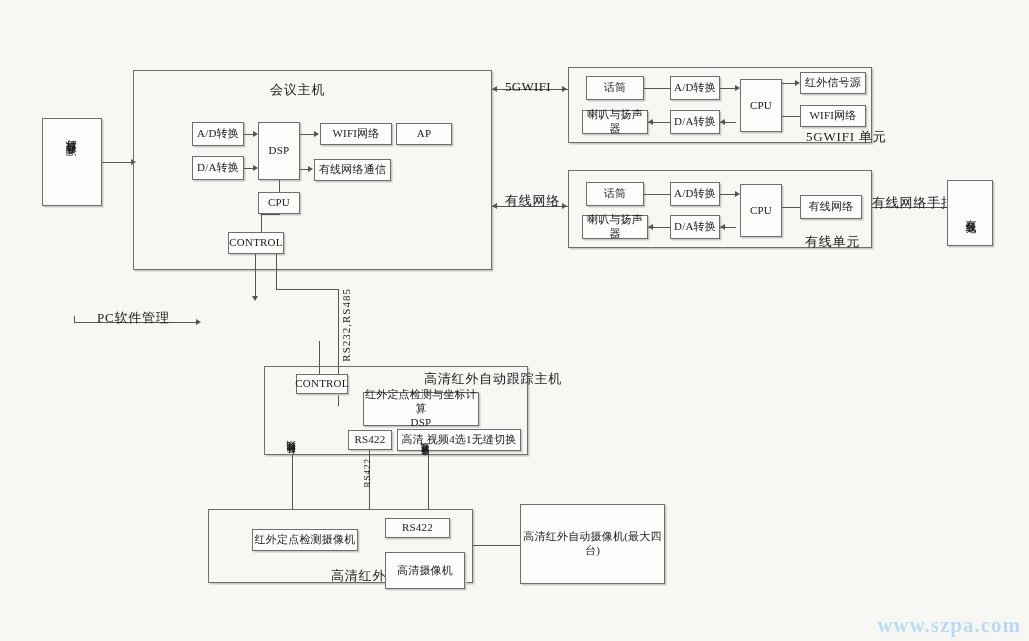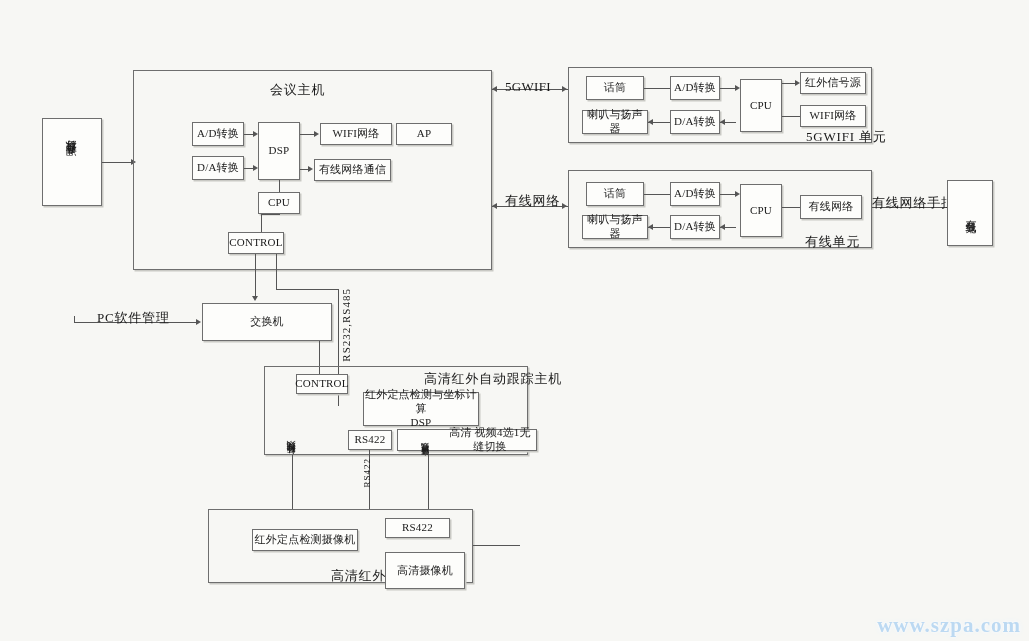--- a/index.html
+++ b/index.html
@@ -170,21 +170,20 @@
   <div class="arrow r" style="left:562px;top:203px;"></div>
   <div class="arrow l" style="left:492px;top:203px;"></div>
   <div class="caption cjk" style="left:505px;top:192px;">有线网络</div>
 
   <div class="ln h" style="left:872px;top:207px;width:75px;"></div>
   <div class="caption cjk" style="left:872px;top:194px;">有线网络手拉手</div>
   <div class="box" style="left:947px;top:180px;width:46px;height:66px;">
     <span class="vtext tb" style="position:static;">有线单元</span>
   </div>
 
-  <div class="box" style="left:202px;top:303px;width:130px;height:38px;">交换机</div>
   <div class="ln h" style="left:74px;top:322px;width:123px;"></div>
   <div class="ln v" style="left:74px;top:316px;height:7px;"></div>
   <div class="arrow r" style="left:196px;top:319px;"></div>
   <div class="caption cjk" style="left:97px;top:309px;">PC软件管理</div>
 
   <div class="ln v" style="left:255px;top:254px;height:44px;"></div>
   <div class="arrow d" style="left:252px;top:296px;"></div>
 
   <div class="ln v" style="left:276px;top:254px;height:35px;"></div>
   <div class="ln h" style="left:276px;top:289px;width:62px;"></div>
@@ -195,30 +194,31 @@
 
   <div class="group" style="left:264px;top:366px;width:264px;height:89px;"></div>
   <div class="caption cjk" style="left:424px;top:370px;">高清红外自动跟踪主机</div>
 
   <div class="box" style="left:296px;top:374px;width:52px;height:20px;">CONTROL</div>
   <div class="box" style="left:363px;top:392px;width:116px;height:34px;flex-direction:column;">
     <span>红外定点检测与坐标计算</span>
     <span>DSP</span>
   </div>
   <div class="box" style="left:348px;top:430px;width:44px;height:20px;">RS422</div>
-  <div class="box" style="left:397px;top:429px;width:140px;height:22px;padding-left:46px;">高清 视频4选1无缝切换</div>
+  <div class="box" style="left:397px;top:429px;width:124px;height:22px;">高清 视频4选1无缝切换</div>
 
   <div class="group" style="left:208px;top:509px;width:265px;height:74px;"></div>
   <div class="caption cjk" style="left:283px;top:567px;margin-left:48px;">高清红外自动摄像机</div>
 
   <div class="box" style="left:252px;top:529px;width:106px;height:22px;">红外定点检测摄像机</div>
   <div class="box" style="left:385px;top:518px;width:65px;height:20px;">RS422</div>
   <div class="box" style="left:385px;top:552px;width:80px;height:37px;">高清摄像机</div>
 
   <div class="ln h" style="left:473px;top:545px;width:47px;"></div>
+  <div class="box" style="left:520px;top:504px;width:145px;height:80px;font-size:11px;">高清红外自动摄像机(最大四台)</div>
 
   <div class="ln v" style="left:292px;top:455px;height:54px;"></div>
   <div class="vtext" style="left:285px;top:456px;font-size:9px;">红外检测视频</div>
 
   <div class="ln v" style="left:369px;top:450px;height:59px;"></div>
   <div class="vtext" style="left:362px;top:458px;font-size:9px;">RS422</div>
 
   <div class="ln v" style="left:428px;top:451px;height:58px;"></div>
   <div class="vtext" style="left:421px;top:456px;font-size:8px;">高清摄像机视频</div>
 

